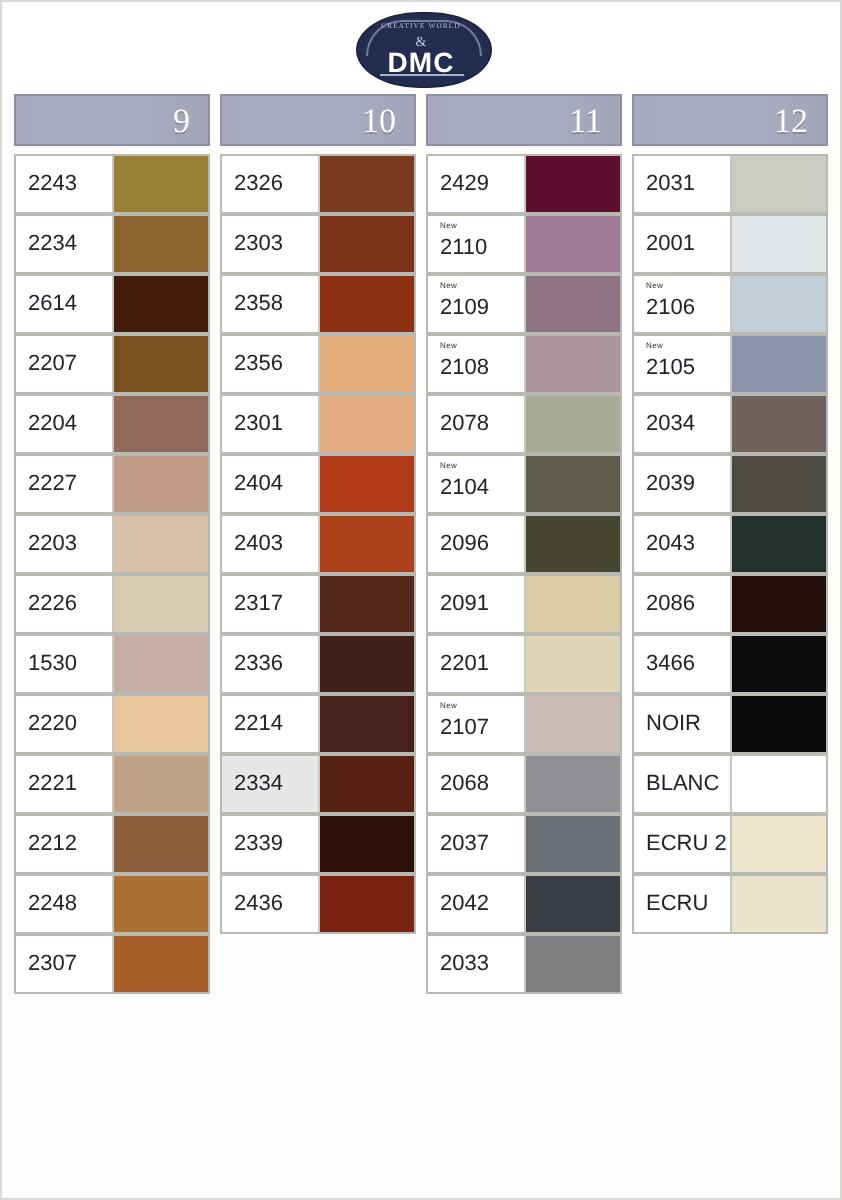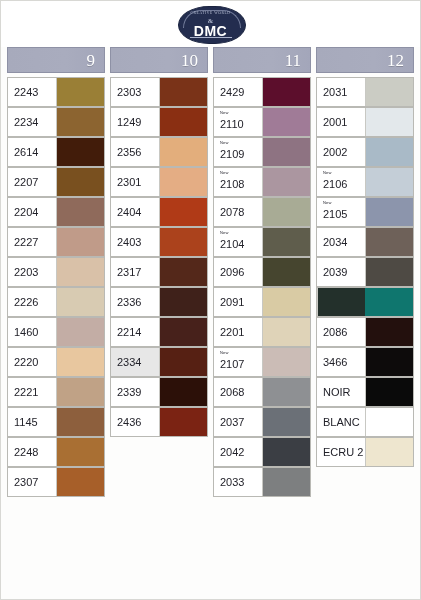--- a/index.html
+++ b/index.html
@@ -229,39 +229,39 @@
           <div class="swatch-color" style="background: rgb(217, 193, 168);"></div>
         </div>
         <div class="swatch-row">
           <div class="swatch-label">
             <span class="code">2226</span>
           </div>
           <div class="swatch-color" style="background: rgb(216, 203, 178);"></div>
         </div>
         <div class="swatch-row">
           <div class="swatch-label">
-            <span class="code">1460</span>
+            <span class="code">1530</span>
           </div>
           <div class="swatch-color" style="background: rgb(195, 173, 165);"></div>
         </div>
         <div class="swatch-row">
           <div class="swatch-label">
             <span class="code">2220</span>
           </div>
           <div class="swatch-color" style="background: rgb(232, 199, 159);"></div>
         </div>
         <div class="swatch-row">
           <div class="swatch-label">
             <span class="code">2221</span>
           </div>
           <div class="swatch-color" style="background: rgb(192, 162, 134);"></div>
         </div>
         <div class="swatch-row">
           <div class="swatch-label">
-            <span class="code">1145</span>
+            <span class="code">2212</span>
           </div>
           <div class="swatch-color" style="background: rgb(141, 95, 61);"></div>
         </div>
         <div class="swatch-row">
           <div class="swatch-label">
             <span class="code">2248</span>
           </div>
           <div class="swatch-color" style="background: rgb(169, 111, 51);"></div>
         </div>
         <div class="swatch-row">
@@ -270,27 +270,33 @@
           </div>
           <div class="swatch-color" style="background: rgb(167, 95, 41);"></div>
         </div>
       </div>
       <div class="column">
         <div class="col-header">
           <span class="col-header-num">10</span>
         </div>
         <div class="swatch-row">
           <div class="swatch-label">
+            <span class="code">2326</span>
+          </div>
+          <div class="swatch-color" style="background: rgb(122, 58, 32);"></div>
+        </div>
+        <div class="swatch-row">
+          <div class="swatch-label">
             <span class="code">2303</span>
           </div>
           <div class="swatch-color" style="background: rgb(122, 51, 24);"></div>
         </div>
         <div class="swatch-row">
           <div class="swatch-label">
-            <span class="code">1249</span>
+            <span class="code">2358</span>
           </div>
           <div class="swatch-color" style="background: rgb(138, 47, 18);"></div>
         </div>
         <div class="swatch-row">
           <div class="swatch-label">
             <span class="code">2356</span>
           </div>
           <div class="swatch-color" style="background: rgb(227, 174, 124);"></div>
         </div>
         <div class="swatch-row">
@@ -451,26 +457,20 @@
             <span class="code">2031</span>
           </div>
           <div class="swatch-color" style="background: rgb(203, 204, 196);"></div>
         </div>
         <div class="swatch-row">
           <div class="swatch-label">
             <span class="code">2001</span>
           </div>
           <div class="swatch-color" style="background: rgb(227, 232, 235);"></div>
         </div>
-        <div class="swatch-row">
-          <div class="swatch-label">
-            <span class="code">2002</span>
-          </div>
-          <div class="swatch-color" style="background: rgb(169, 186, 199);"></div>
-        </div>
         <div class="swatch-row has-new">
           <div class="swatch-label">
             <span class="new-tag">New</span>
             <span class="code">2106</span>
           </div>
           <div class="swatch-color" style="background: rgb(196, 206, 215);"></div>
         </div>
         <div class="swatch-row has-new">
           <div class="swatch-label">
             <span class="new-tag">New</span>
@@ -484,20 +484,23 @@
           </div>
           <div class="swatch-color" style="background: rgb(110, 97, 89);"></div>
         </div>
         <div class="swatch-row">
           <div class="swatch-label">
             <span class="code">2039</span>
           </div>
           <div class="swatch-color" style="background: rgb(78, 74, 68);"></div>
         </div>
         <div class="swatch-row">
+          <div class="swatch-label">
+            <span class="code">2043</span>
+          </div>
           <div class="swatch-color" style="background: rgb(35, 48, 43);"></div>
         </div>
         <div class="swatch-row">
           <div class="swatch-label">
             <span class="code">2086</span>
           </div>
           <div class="swatch-color" style="background: rgb(35, 16, 13);"></div>
         </div>
         <div class="swatch-row">
           <div class="swatch-label">
@@ -515,17 +518,23 @@
           <div class="swatch-label">
             <span class="code">BLANC</span>
           </div>
           <div class="swatch-color" style="background: rgb(255, 255, 255);"></div>
         </div>
         <div class="swatch-row">
           <div class="swatch-label">
             <span class="code">ECRU 2</span>
           </div>
           <div class="swatch-color" style="background: rgb(238, 230, 207);"></div>
+        </div>
+        <div class="swatch-row">
+          <div class="swatch-label">
+            <span class="code">ECRU</span>
+          </div>
+          <div class="swatch-color" style="background: rgb(233, 226, 205);"></div>
         </div>
       </div>
     </div>
 
 </div>
 
 </body></html>

